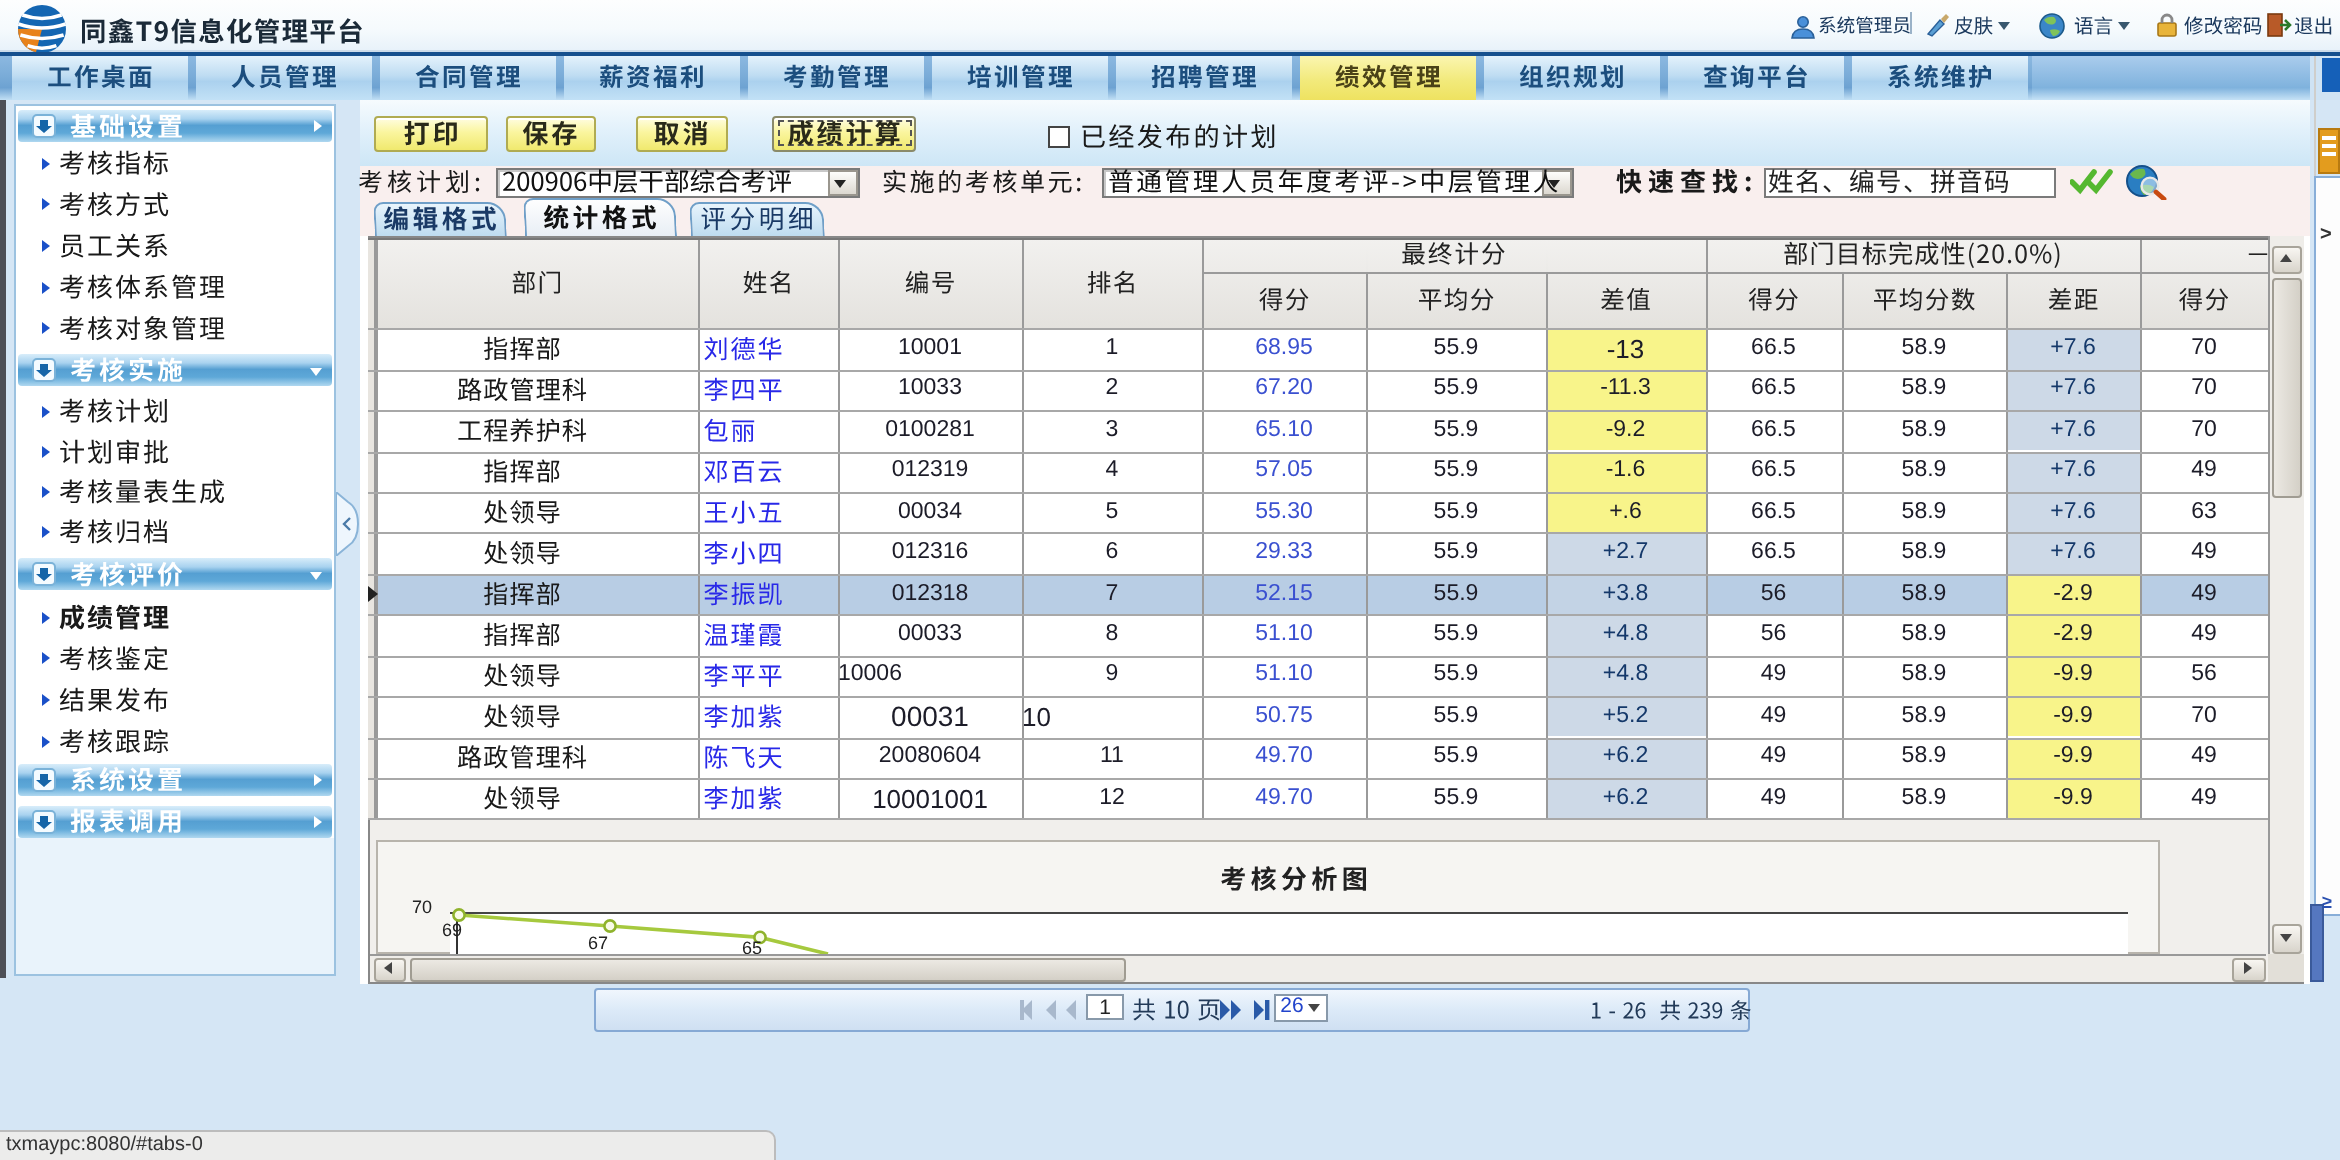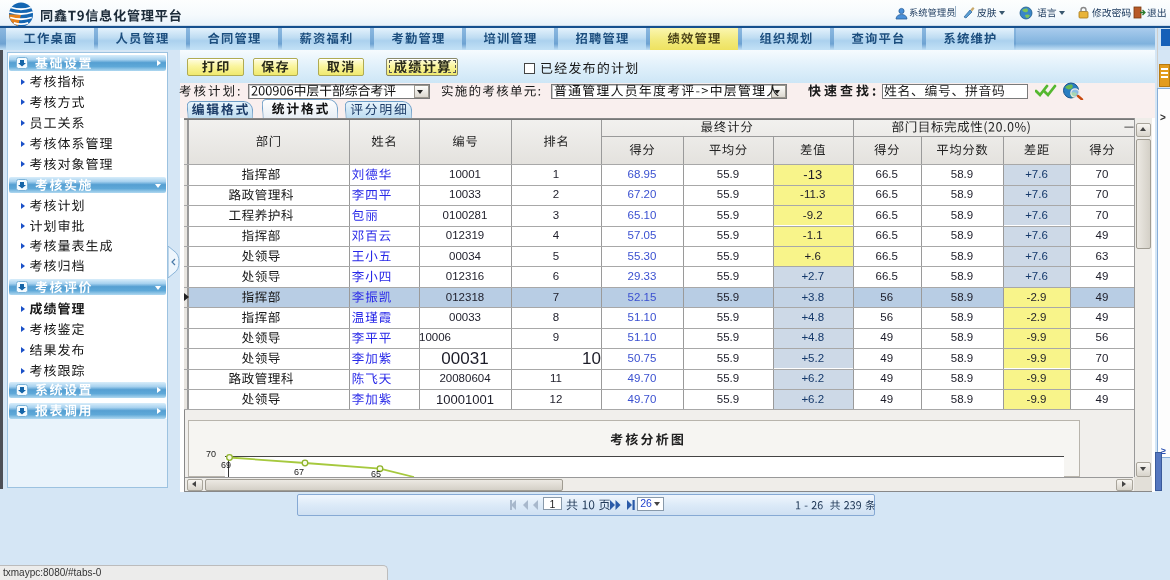--- a/index.html
+++ b/index.html
@@ -237,21 +237,21 @@
 <div style="position:absolute;left:683px;top:207.9px;width:90px;height:15px;line-height:15px;font-size:11.5px;color:#1c1c28;text-align:center">55.9</div>
 <div style="position:absolute;left:773px;top:207.9px;width:79.5px;height:15px;line-height:15px;font-size:11.5px;color:#1c1c28;text-align:center">-9.2</div>
 <div style="position:absolute;left:852.5px;top:207.9px;width:68.5px;height:15px;line-height:15px;font-size:11.5px;color:#1c1c28;text-align:center">66.5</div>
 <div style="position:absolute;left:921px;top:207.9px;width:82px;height:15px;line-height:15px;font-size:11.5px;color:#1c1c28;text-align:center">58.9</div>
 <div style="position:absolute;left:1003px;top:207.9px;width:67px;height:15px;line-height:15px;font-size:11.5px;color:#1c1c28;text-align:center;color:#14386a">+7.6</div>
 <div style="position:absolute;left:1070px;top:207.9px;width:64px;height:15px;line-height:15px;font-size:11.5px;color:#1c1c28;text-align:center">70</div>
 <div style="position:absolute;left:419px;top:228.3px;width:92px;height:15px;line-height:15px;font-size:11.5px;color:#1c1c28;text-align:center">012319</div>
 <div style="position:absolute;left:511px;top:228.3px;width:90px;height:15px;line-height:15px;font-size:11.5px;color:#1c1c28;text-align:center">4</div>
 <div style="position:absolute;left:601px;top:228.3px;width:82px;height:15px;line-height:15px;font-size:11.5px;color:#3a50d0;text-align:center">57.05</div>
 <div style="position:absolute;left:683px;top:228.3px;width:90px;height:15px;line-height:15px;font-size:11.5px;color:#1c1c28;text-align:center">55.9</div>
-<div style="position:absolute;left:773px;top:228.3px;width:79.5px;height:15px;line-height:15px;font-size:11.5px;color:#1c1c28;text-align:center">-1.1</div>
+<div style="position:absolute;left:773px;top:228.3px;width:79.5px;height:15px;line-height:15px;font-size:11.5px;color:#1c1c28;text-align:center">-1.6</div>
 <div style="position:absolute;left:852.5px;top:228.3px;width:68.5px;height:15px;line-height:15px;font-size:11.5px;color:#1c1c28;text-align:center">66.5</div>
 <div style="position:absolute;left:921px;top:228.3px;width:82px;height:15px;line-height:15px;font-size:11.5px;color:#1c1c28;text-align:center">58.9</div>
 <div style="position:absolute;left:1003px;top:228.3px;width:67px;height:15px;line-height:15px;font-size:11.5px;color:#1c1c28;text-align:center;color:#14386a">+7.6</div>
 <div style="position:absolute;left:1070px;top:228.3px;width:64px;height:15px;line-height:15px;font-size:11.5px;color:#1c1c28;text-align:center">49</div>
 <div style="position:absolute;left:419px;top:248.7px;width:92px;height:15px;line-height:15px;font-size:11.5px;color:#1c1c28;text-align:center">00034</div>
 <div style="position:absolute;left:511px;top:248.7px;width:90px;height:15px;line-height:15px;font-size:11.5px;color:#1c1c28;text-align:center">5</div>
 <div style="position:absolute;left:601px;top:248.7px;width:82px;height:15px;line-height:15px;font-size:11.5px;color:#3a50d0;text-align:center">55.30</div>
 <div style="position:absolute;left:683px;top:248.7px;width:90px;height:15px;line-height:15px;font-size:11.5px;color:#1c1c28;text-align:center">55.9</div>
 <div style="position:absolute;left:773px;top:248.7px;width:79.5px;height:15px;line-height:15px;font-size:11.5px;color:#1c1c28;text-align:center">+.6</div>
 <div style="position:absolute;left:852.5px;top:248.7px;width:68.5px;height:15px;line-height:15px;font-size:11.5px;color:#1c1c28;text-align:center">66.5</div>
@@ -287,22 +287,22 @@
 <div style="position:absolute;left:1070px;top:309.9px;width:64px;height:15px;line-height:15px;font-size:11.5px;color:#1c1c28;text-align:center">49</div>
 <div style="position:absolute;left:419px;top:330.4px;width:92px;height:15px;line-height:15px;font-size:11.5px;color:#1c1c28;">10006</div>
 <div style="position:absolute;left:511px;top:330.4px;width:90px;height:15px;line-height:15px;font-size:11.5px;color:#1c1c28;text-align:center">9</div>
 <div style="position:absolute;left:601px;top:330.4px;width:82px;height:15px;line-height:15px;font-size:11.5px;color:#3a50d0;text-align:center">51.10</div>
 <div style="position:absolute;left:683px;top:330.4px;width:90px;height:15px;line-height:15px;font-size:11.5px;color:#1c1c28;text-align:center">55.9</div>
 <div style="position:absolute;left:773px;top:330.4px;width:79.5px;height:15px;line-height:15px;font-size:11.5px;color:#1c1c28;text-align:center;color:#14386a">+4.8</div>
 <div style="position:absolute;left:852.5px;top:330.4px;width:68.5px;height:15px;line-height:15px;font-size:11.5px;color:#1c1c28;text-align:center">49</div>
 <div style="position:absolute;left:921px;top:330.4px;width:82px;height:15px;line-height:15px;font-size:11.5px;color:#1c1c28;text-align:center">58.9</div>
 <div style="position:absolute;left:1003px;top:330.4px;width:67px;height:15px;line-height:15px;font-size:11.5px;color:#1c1c28;text-align:center">-9.9</div>
 <div style="position:absolute;left:1070px;top:330.4px;width:64px;height:15px;line-height:15px;font-size:11.5px;color:#1c1c28;text-align:center">56</div>
-<div style="position:absolute;left:419px;top:350.8px;width:92px;height:15px;line-height:15px;font-size:17px;color:#1c1c28;text-align:center">00031</div>
-<div style="position:absolute;left:511px;top:350.8px;width:90px;height:15px;line-height:15px;font-size:17px;color:#1c1c28;text-align:right">10</div>
+<div style="position:absolute;left:419px;top:350.8px;width:92px;height:15px;line-height:15px;font-size:14px;color:#1c1c28;text-align:center">00031</div>
+<div style="position:absolute;left:511px;top:350.8px;width:90px;height:15px;line-height:15px;font-size:13px;color:#1c1c28;text-align:left">10</div>
 <div style="position:absolute;left:601px;top:350.8px;width:82px;height:15px;line-height:15px;font-size:11.5px;color:#3a50d0;text-align:center">50.75</div>
 <div style="position:absolute;left:683px;top:350.8px;width:90px;height:15px;line-height:15px;font-size:11.5px;color:#1c1c28;text-align:center">55.9</div>
 <div style="position:absolute;left:773px;top:350.8px;width:79.5px;height:15px;line-height:15px;font-size:11.5px;color:#1c1c28;text-align:center;color:#14386a">+5.2</div>
 <div style="position:absolute;left:852.5px;top:350.8px;width:68.5px;height:15px;line-height:15px;font-size:11.5px;color:#1c1c28;text-align:center">49</div>
 <div style="position:absolute;left:921px;top:350.8px;width:82px;height:15px;line-height:15px;font-size:11.5px;color:#1c1c28;text-align:center">58.9</div>
 <div style="position:absolute;left:1003px;top:350.8px;width:67px;height:15px;line-height:15px;font-size:11.5px;color:#1c1c28;text-align:center">-9.9</div>
 <div style="position:absolute;left:1070px;top:350.8px;width:64px;height:15px;line-height:15px;font-size:11.5px;color:#1c1c28;text-align:center">70</div>
 <div style="position:absolute;left:419px;top:371.2px;width:92px;height:15px;line-height:15px;font-size:11.5px;color:#1c1c28;text-align:center">20080604</div>
 <div style="position:absolute;left:511px;top:371.2px;width:90px;height:15px;line-height:15px;font-size:11.5px;color:#1c1c28;text-align:center">11</div>
 <div style="position:absolute;left:601px;top:371.2px;width:82px;height:15px;line-height:15px;font-size:11.5px;color:#3a50d0;text-align:center">49.70</div>

